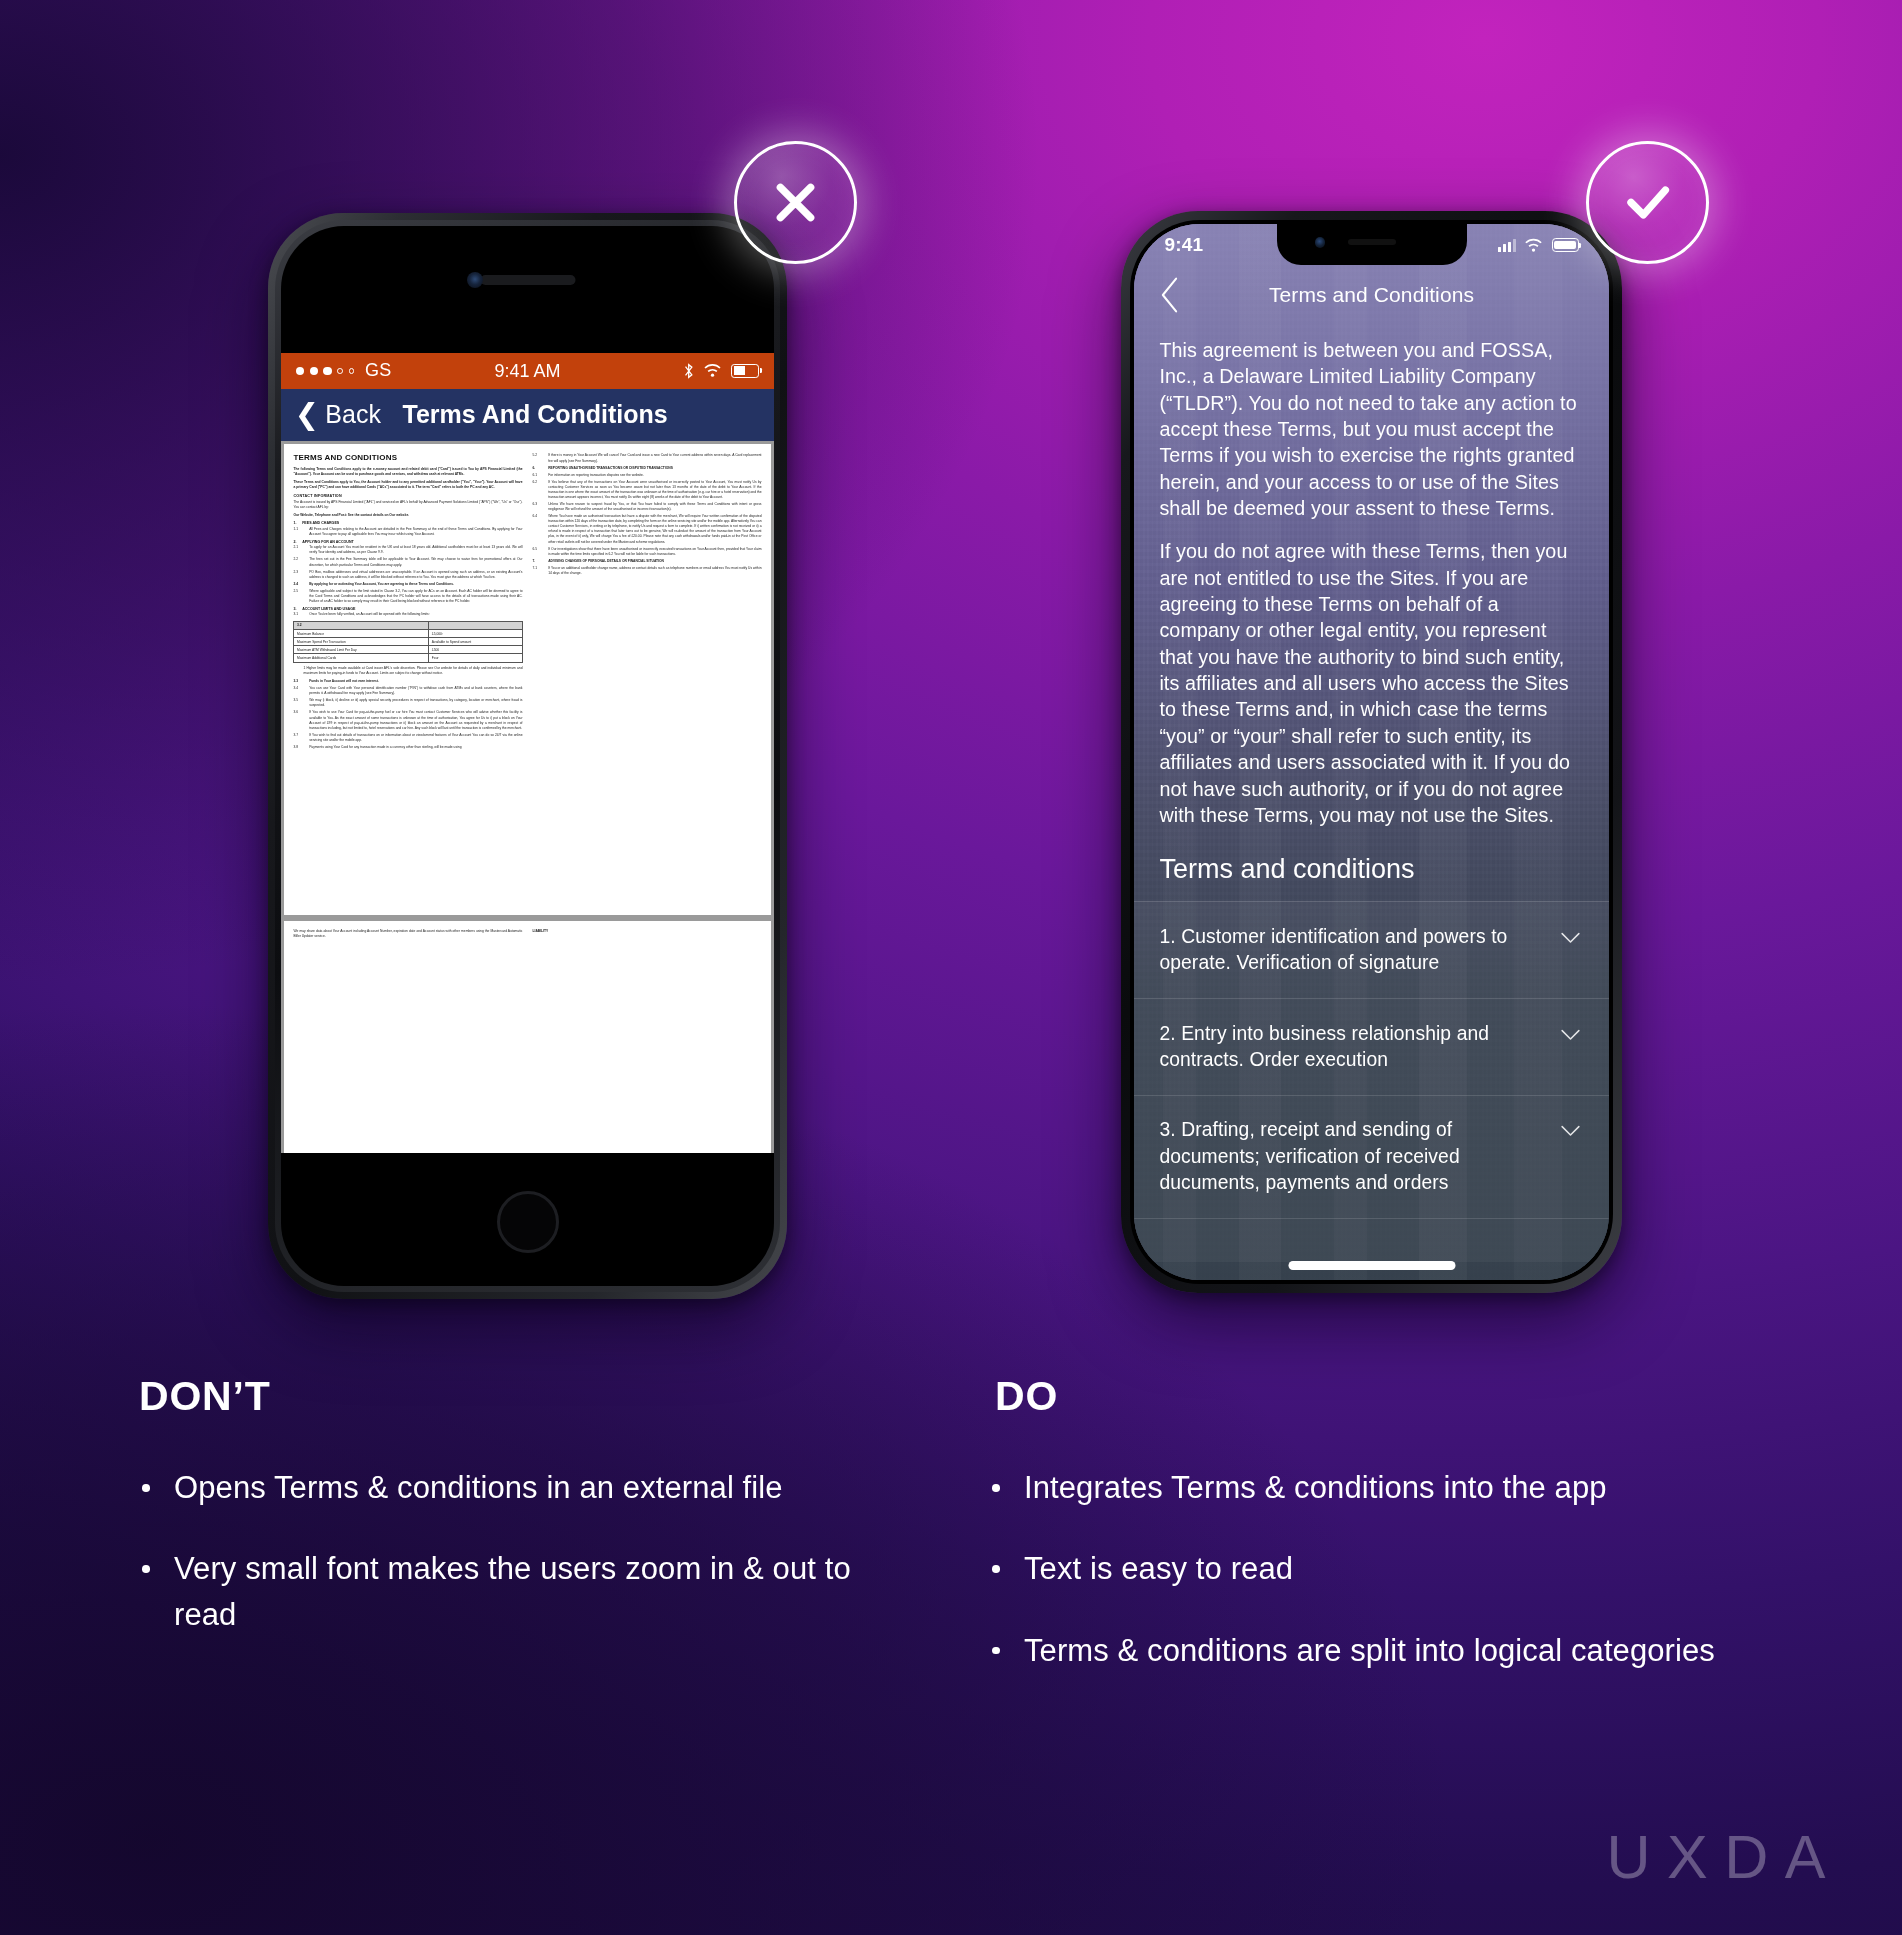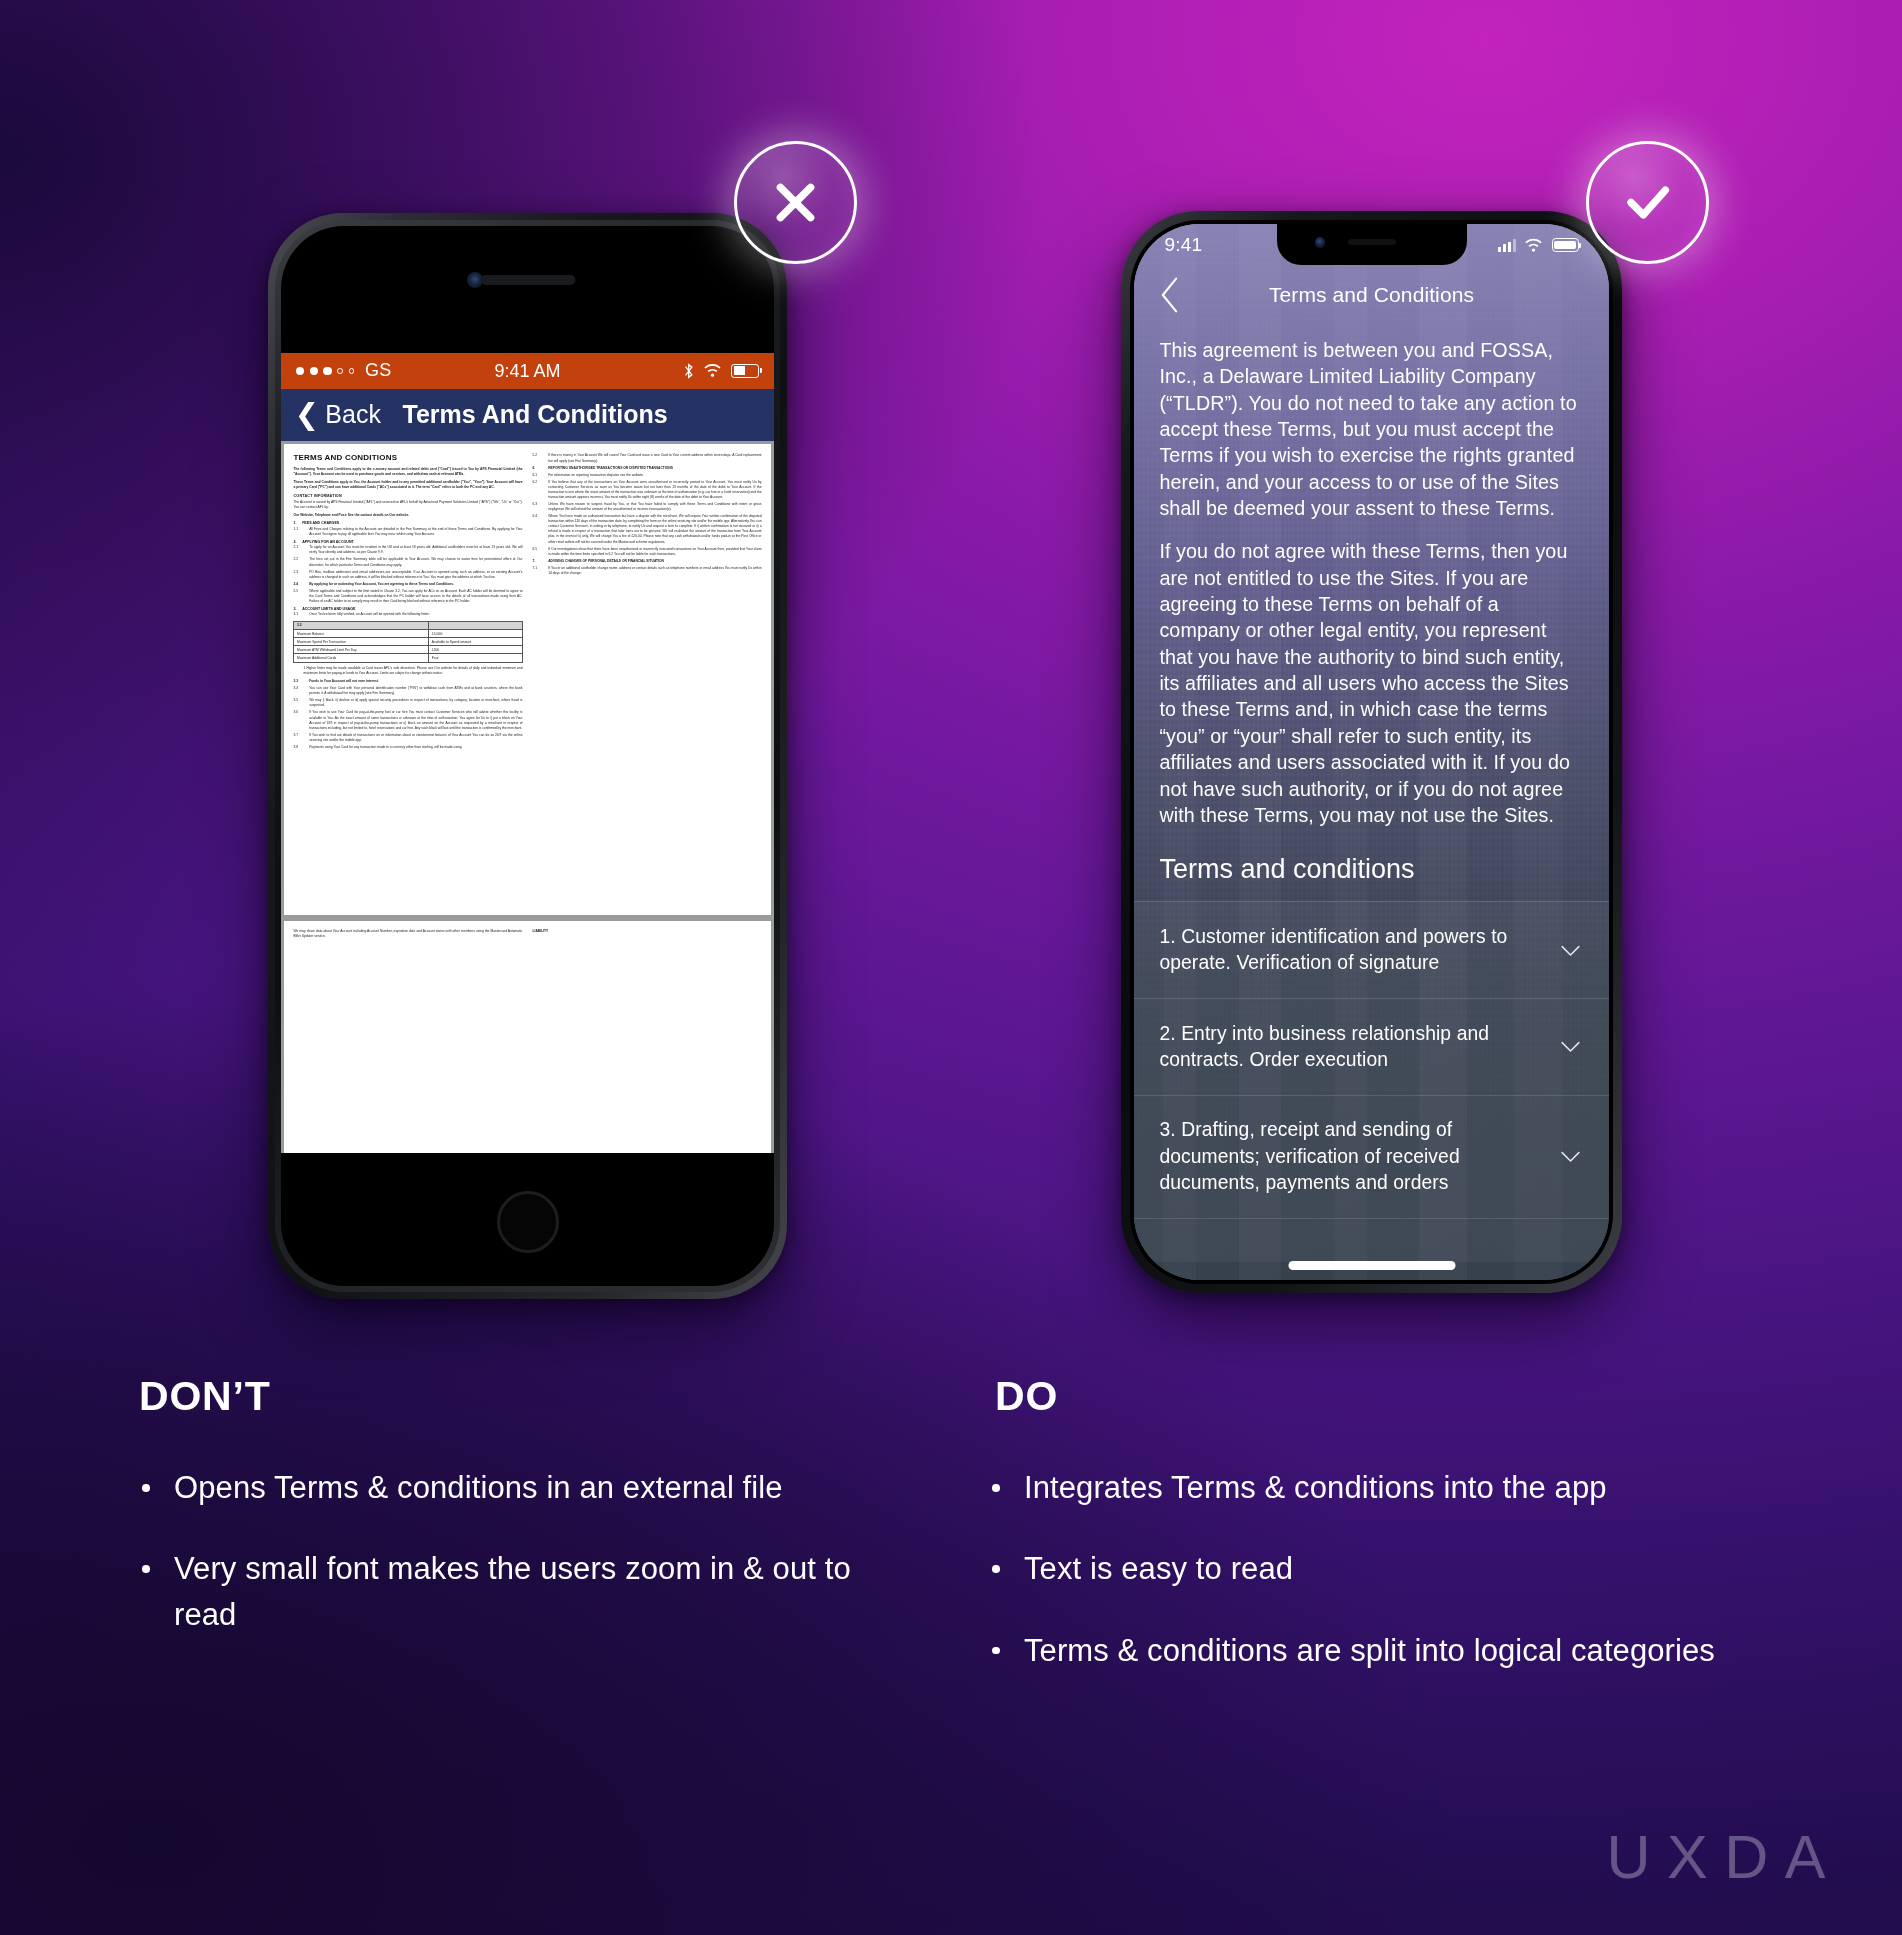--- a/index.html
+++ b/index.html
@@ -155,21 +155,21 @@
     width: 190px; height: 41px; background:#000;
     border-radius: 0 0 24px 24px; z-index: 5;
   }
   #r-notch .speaker { position:absolute; left:50%; top:15px; transform:translateX(-50%); width:48px;height:5.7px;border-radius:3.2px;background:#111;}
   #r-notch .cam { position:absolute; left:38px; top:12.7px; width:10.8px;height:10.8px;border-radius:50%;
     background: radial-gradient(circle at 45% 40%, #2b4a7c 0%, #132238 50%, #06080c 100%);}
   #r-statusbar {
     position:absolute; top:0; left:0; right:0; height: 41px; z-index: 6;
     display:flex; align-items:center; padding: 0 30px; color:#fff;
   }
-  #r-statusbar .r-time { font-size: 19px; font-weight: 400; letter-spacing: 0.2px;}
+  #r-statusbar .r-time { font-size: 19px; font-weight: 700; letter-spacing: 0.2px;}
   #r-statusbar .r-right { margin-left:auto; display:flex; align-items:center; gap: 8.2px;}
   .sigbars { display:flex; align-items:flex-end; gap: 1.9px; height: 13.3px;}
   .sigbars i { display:block; width:3.2px; background:#fff; border-radius:0.6px;}
   .sigbars i:nth-child(1){height:5px}.sigbars i:nth-child(2){height:7.6px}
   .sigbars i:nth-child(3){height:10px}.sigbars i:nth-child(4){height:12.7px;background:rgba(255,255,255,0.45)}
   .bat2 { width: 27px; height: 13.3px; border: 1.6px solid #fff; border-radius: 3.8px; position:relative;}
   .bat2::after{content:"";position:absolute;right:-3.8px;top:3.8px;width:2.5px;height:5px;background:#fff;border-radius:0 1.3px 1.3px 0;}
   .bat2 .fill{position:absolute;inset:1.3px;background:#fff;border-radius:1.9px;}
   #r-navbar {
     position:absolute; top: 48px; left:0; right:0; height: 46px; z-index: 4;
@@ -185,21 +185,21 @@
     position:absolute; top: 96px; left:0; right:0; bottom:0; z-index:3;
     overflow:hidden;
   }
   #r-summary { padding: 16.5px 25px 0 25px; color:#fff; }
   #r-summary h2 { font-size: 36px; font-weight: 400; letter-spacing:0.1px; margin-bottom: 14px;}
   #r-summary p { font-size: 19.7px; line-height: 1.34; margin-bottom: 16.5px; letter-spacing:0.1px; }
   #r-tc-head {
     padding: 9px 25px 16.5px 25px; color:#fff; font-size: 27px; font-weight:400;
   }
   .acc-item {
-    display:flex; align-items:center; gap: 11.4px;
+    display:flex; align-items:flex-start; gap: 11.4px;
     padding: 21.6px 25px;
     color:#fff;
     border-top: 0.6px solid rgba(255,255,255,0.13);
     background: rgba(255,255,255,0.045);
   }
   .acc-item .acc-label { flex:1; font-size: 19.3px; line-height: 1.36; letter-spacing:0.1px;}
   .acc-item .chev-d { flex: 0 0 27px; height: 27px; opacity:.85;}
   .acc-item .chev-d svg{width:100%;height:100%;}
   #r-homebar {
     position:absolute; left:50%; bottom: 10px; transform:translateX(-50%);

